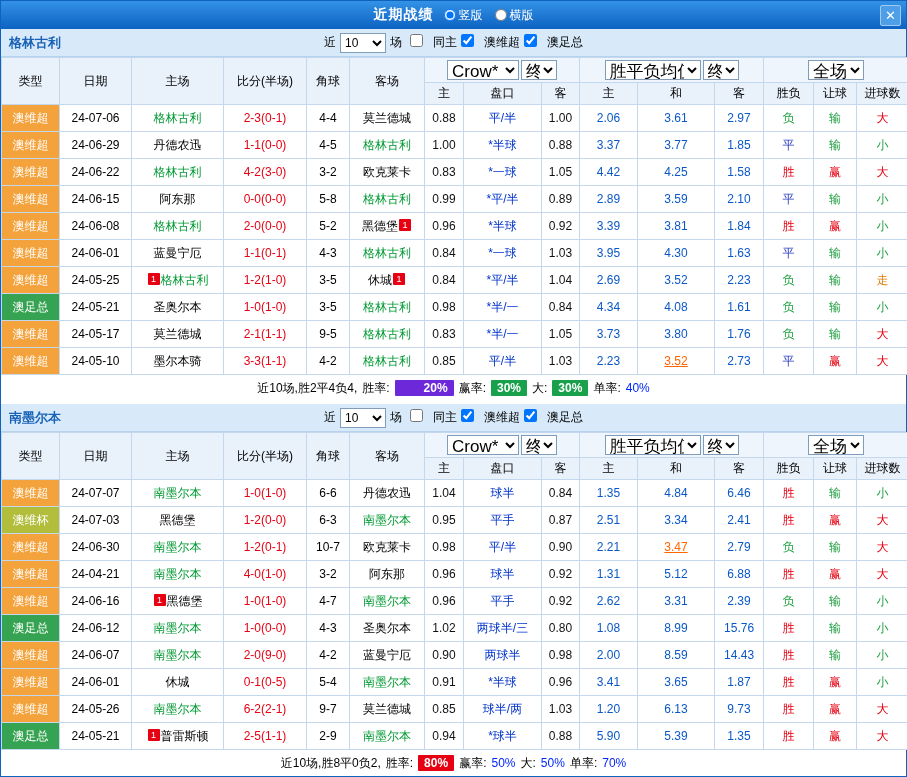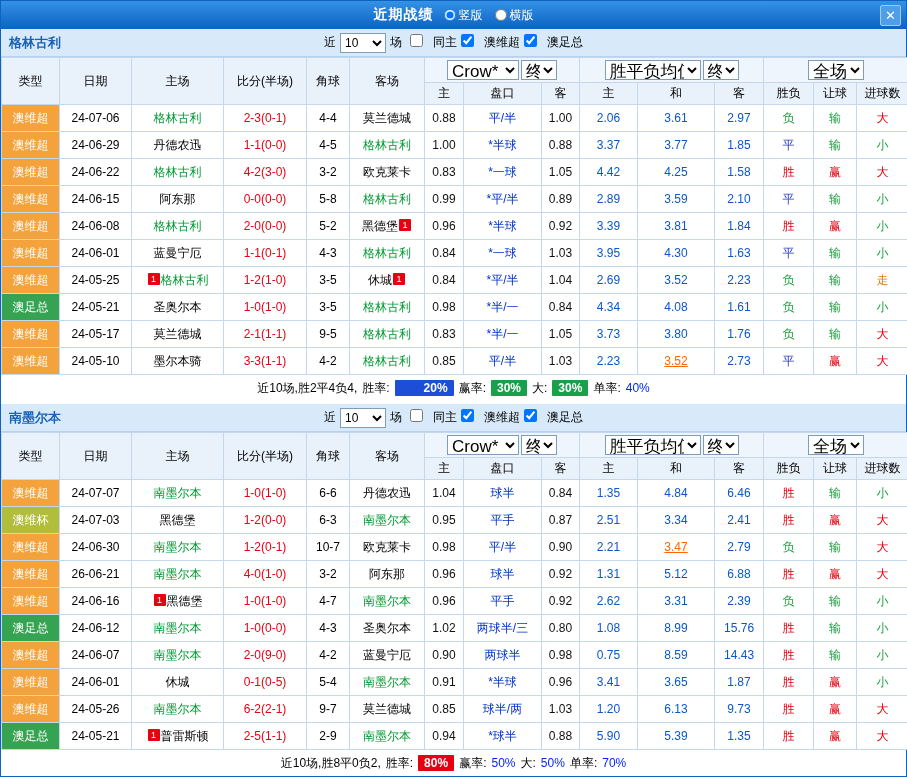--- a/index.html
+++ b/index.html
@@ -313,21 +313,21 @@
               <td class="c-avg">2.73</td>
               <td class="c-res" style="color: rgb(43, 63, 191);">平</td>
               <td class="c-res" style="color: rgb(230, 0, 18);">赢</td>
               <td class="c-res" style="color: rgb(230, 0, 18);">大</td>
             </tr>
           </tbody>
     </table>
     <div class="section-footer">
           <span class="f-prefix">近10场,胜2平4负4,</span>
           <span class="stat-label">胜率:</span>
-          <span class="badge" style="background: #1d4ed8; padding-left: 29px;">20%</span>
+          <span class="badge" style="background: #6d28d9; padding-left: 29px;">20%</span>
           <span class="stat-label">赢率:</span>
           <span class="badge" style="background: rgb(24, 160, 74);">30%</span>
           <span class="stat-label">大:</span>
           <span class="badge" style="background: rgb(24, 160, 74);">30%</span>
           <span class="stat-label">单率:</span>
           <span class="stat-value">40%</span>
         </div>
   </div>
       <div class="section">
     <div class="section-header">
@@ -441,21 +441,21 @@
               <td class="c-odds">0.90</td>
               <td class="c-avg">2.21</td>
               <td class="c-avg hot">3.47</td>
               <td class="c-avg">2.79</td>
               <td class="c-res" style="color: rgb(29, 158, 63);">负</td>
               <td class="c-res" style="color: rgb(29, 158, 63);">输</td>
               <td class="c-res" style="color: rgb(230, 0, 18);">大</td>
             </tr>
             <tr>
               <td class="c-league" style="background: rgb(244, 162, 59);">澳维超</td>
-              <td class="c-date">26-06-21</td>
+              <td class="c-date">24-04-21</td>
               <td class="c-team"><span class="focus">南墨尔本</span></td>
               <td class="c-score">4-0(1-0)</td>
               <td class="c-corner">3-2</td>
               <td class="c-team"><span>阿东那</span></td>
               <td class="c-odds">0.96</td>
               <td class="c-line">球半</td>
               <td class="c-odds">0.92</td>
               <td class="c-avg">1.31</td>
               <td class="c-avg">5.12</td>
               <td class="c-avg">6.88</td>
@@ -500,21 +500,21 @@
             <tr>
               <td class="c-league" style="background: rgb(244, 162, 59);">澳维超</td>
               <td class="c-date">24-06-07</td>
               <td class="c-team"><span class="focus">南墨尔本</span></td>
               <td class="c-score">2-0(9-0)</td>
               <td class="c-corner">4-2</td>
               <td class="c-team"><span>蓝曼宁厄</span></td>
               <td class="c-odds">0.90</td>
               <td class="c-line">两球半</td>
               <td class="c-odds">0.98</td>
-              <td class="c-avg">0.75</td>
+              <td class="c-avg">2.00</td>
               <td class="c-avg">8.59</td>
               <td class="c-avg">14.43</td>
               <td class="c-res" style="color: rgb(230, 0, 18);">胜</td>
               <td class="c-res" style="color: rgb(29, 158, 63);">输</td>
               <td class="c-res" style="color: rgb(29, 158, 63);">小</td>
             </tr>
             <tr>
               <td class="c-league" style="background: rgb(244, 162, 59);">澳维超</td>
               <td class="c-date">24-06-01</td>
               <td class="c-team"><span>休城</span></td>

